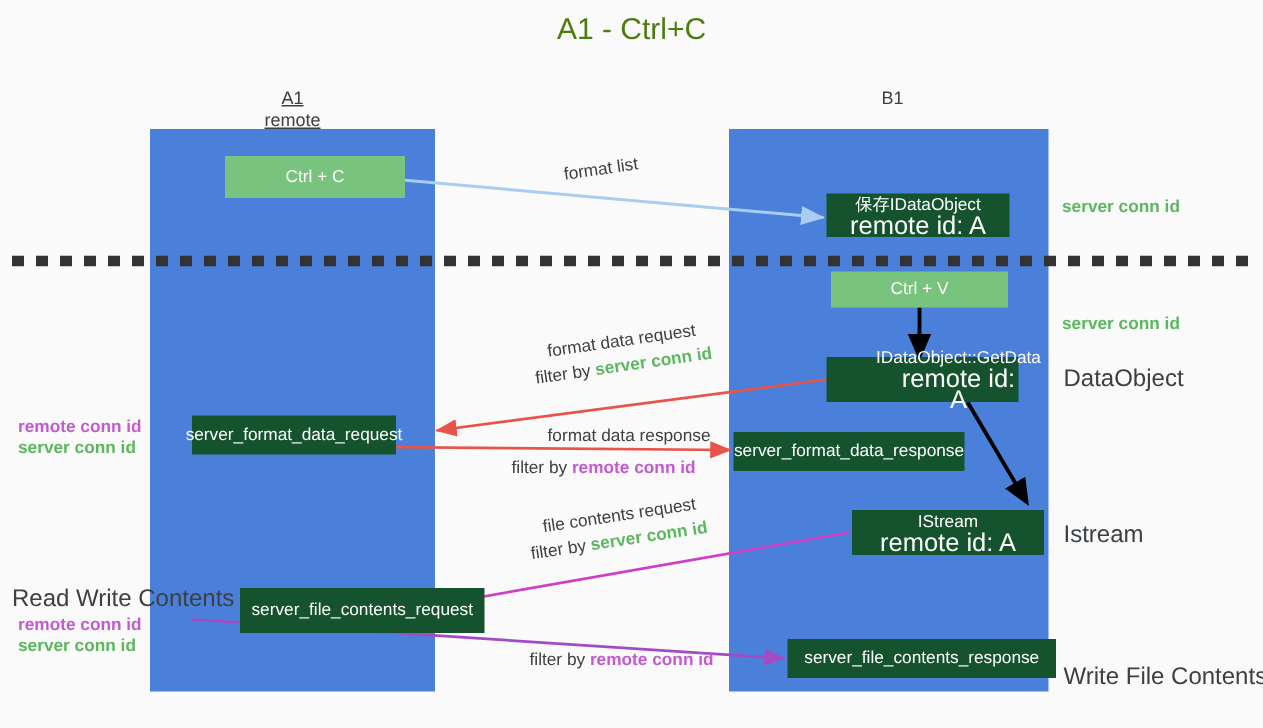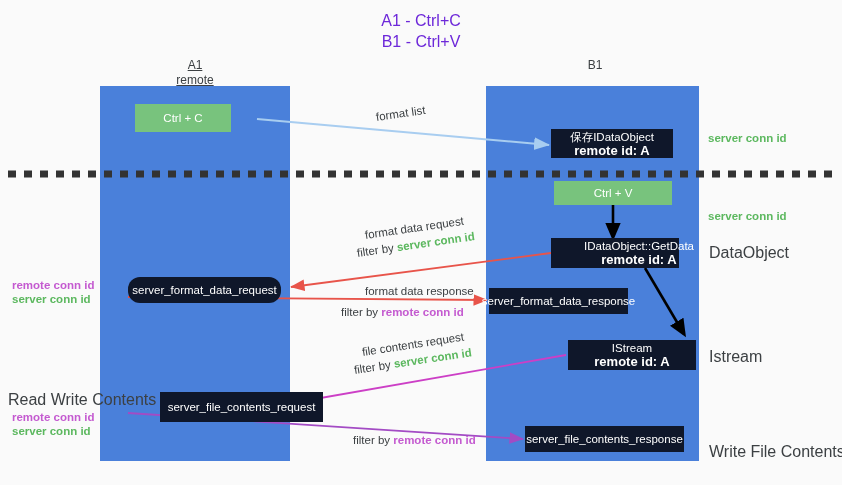--- a/index.html
+++ b/index.html
@@ -8,55 +8,54 @@
     background:#fafafa;
     font-family:"Liberation Sans", sans-serif;
     overflow:hidden;
     position:relative;
   }
   #stage{position:absolute;left:0;top:0;width:842px;height:485px;}
   svg#wires{position:absolute;left:0;top:0;width:842px;height:485px;pointer-events:none;}
 
   .title{
     position:absolute;left:0;top:10px;width:842px;
-    text-align:center;color:#6d28d9;font-size:16px;line-height:21px;
+    text-align:center;color:#4d7c0f;font-size:20px;line-height:21px;
   }
 
   .col{position:absolute;background:#4a80da;}
   .colhdr{position:absolute;text-align:center;color:#3c4043;font-size:12px;line-height:15px;}
 
   .box{
     position:absolute;box-sizing:border-box;
     display:flex;flex-direction:column;align-items:center;justify-content:center;
     color:#ffffff;font-size:11.5px;line-height:14px;text-align:center;
   }
   .box.green{background:#78c37d;}
-  .box.orange{background:#0f172a;}
-  .box .l2{font-size:13px;font-weight:bold;}
+  .box.orange{background:#14532d;}
+  .box .l2{font-size:17px;}
 
   .lbl{position:absolute;font-size:11.5px;line-height:15px;color:#3c4043;white-space:nowrap;}
   .lbl.green{color:#5cb85f;font-weight:bold;}
   .lbl.purple{color:#c45ad0;font-weight:bold;}
   .lbl.dark{color:#3c4043;}
   .lbl.rt{font-size:16px;}
 
   .rot-a{transform:rotate(-8.2deg);transform-origin:left top;}
   .rot-b{transform:rotate(-8.6deg);transform-origin:left top;}
   .mixed{position:absolute;font-size:11.5px;line-height:15px;white-space:nowrap;color:#3c4043;}
   .mixed .g{color:#5cb85f;font-weight:bold;}
   .mixed .p{color:#c45ad0;font-weight:bold;}
 </style>
 </head>
 <body>
 
 <div id="stage">
 
   <div class="title">
     <div>A1 - Ctrl+C</div>
-    <div>B1 - Ctrl+V</div>
   </div>
 
   <div class="colhdr" style="left:120px;top:58px;width:150px;text-decoration:underline;">
     <div>A1</div>
     <div>remote</div>
   </div>
   <div class="colhdr" style="left:520px;top:58px;width:150px;">
     <div>B1</div>
   </div>
 
@@ -92,25 +91,25 @@
 
     <line x1="551" y1="253" x2="291" y2="287" stroke="#e8544a" stroke-width="1.8" marker-end="url(#ah-red)"></line>
 
     <line x1="128" y1="297" x2="487" y2="300" stroke="#e8544a" stroke-width="1.8" marker-end="url(#ah-red)"></line>
 
     <line x1="566" y1="355" x2="292" y2="403" stroke="#cc3fc6" stroke-width="1.8" marker-end="url(#ah-mag)"></line>
 
     <line x1="128" y1="413" x2="523" y2="439" stroke="#a34bc4" stroke-width="1.8" marker-end="url(#ah-pur)"></line>
   </svg>
 
-  <div class="box green" style="left:135px;top:104px;width:96px;height:28px;">
+  <div class="box green" style="left:150px;top:104px;width:120px;height:28px;">
     <div>Ctrl + C</div>
   </div>
 
-  <div class="box orange" style="left:128px;top:277px;width:153px;height:26px;border-radius:12px;">
+  <div class="box orange" style="left:128px;top:277px;width:136px;height:26px;">
     <div>server_format_data_request</div>
   </div>
 
   <div class="box orange" style="left:128px;top:392px;width:163px;height:30px;margin-left:32px;">
     <div>server_file_contents_request</div>
   </div>
 
   <div class="box orange" style="left:551px;top:129px;width:122px;height:29px;">
     <div>保存IDataObject</div>
     <div class="l2">remote id: A</div>
@@ -118,30 +117,30 @@
 
   <div class="box green" style="left:554px;top:181px;width:118px;height:24px;">
     <div>Ctrl + V</div>
   </div>
 
   <div class="box orange" style="left:551px;top:238px;width:128px;height:30px;padding-left:48px;">
     <div>IDataObject::GetData</div>
     <div class="l2">remote id: A</div>
   </div>
 
-  <div class="box orange" style="left:489px;top:288px;width:139px;height:26px;text-align:right;">
+  <div class="box orange" style="left:489px;top:288px;width:154px;height:26px;text-align:right;">
     <div>server_format_data_response</div>
   </div>
 
   <div class="box orange" style="left:568px;top:340px;width:128px;height:30px;">
     <div>IStream</div>
     <div class="l2">remote id: A</div>
   </div>
 
-  <div class="box orange" style="left:525px;top:426px;width:159px;height:26px;">
+  <div class="box orange" style="left:525px;top:426px;width:179px;height:26px;">
     <div>server_file_contents_response</div>
   </div>
 
   <div class="lbl rot-a" style="left:375px;top:110px;color:#3c4043;">format list</div>
 
   <div class="mixed rot-a" style="left:364px;top:228px;">
     <span>format data request</span>
   </div>
   <div class="mixed rot-a" style="left:356px;top:246px;">
     <span>filter by </span><span class="g">server conn id</span>

